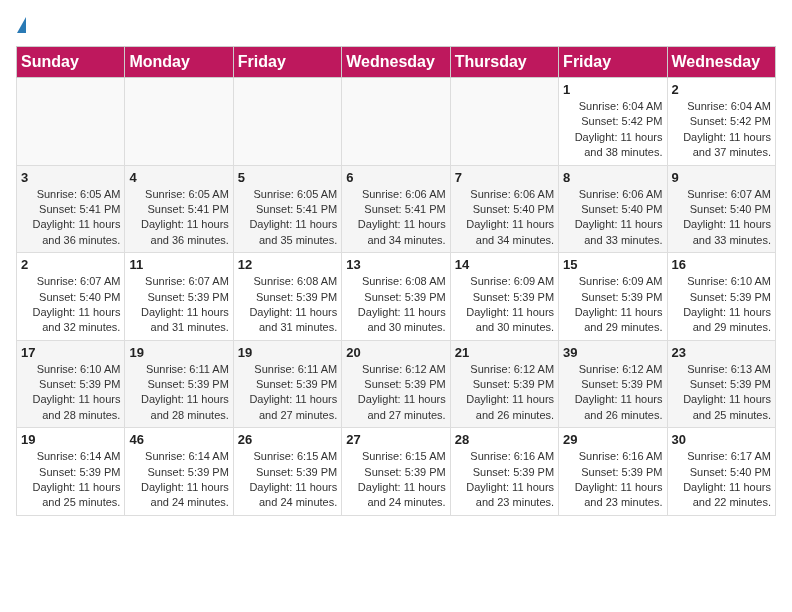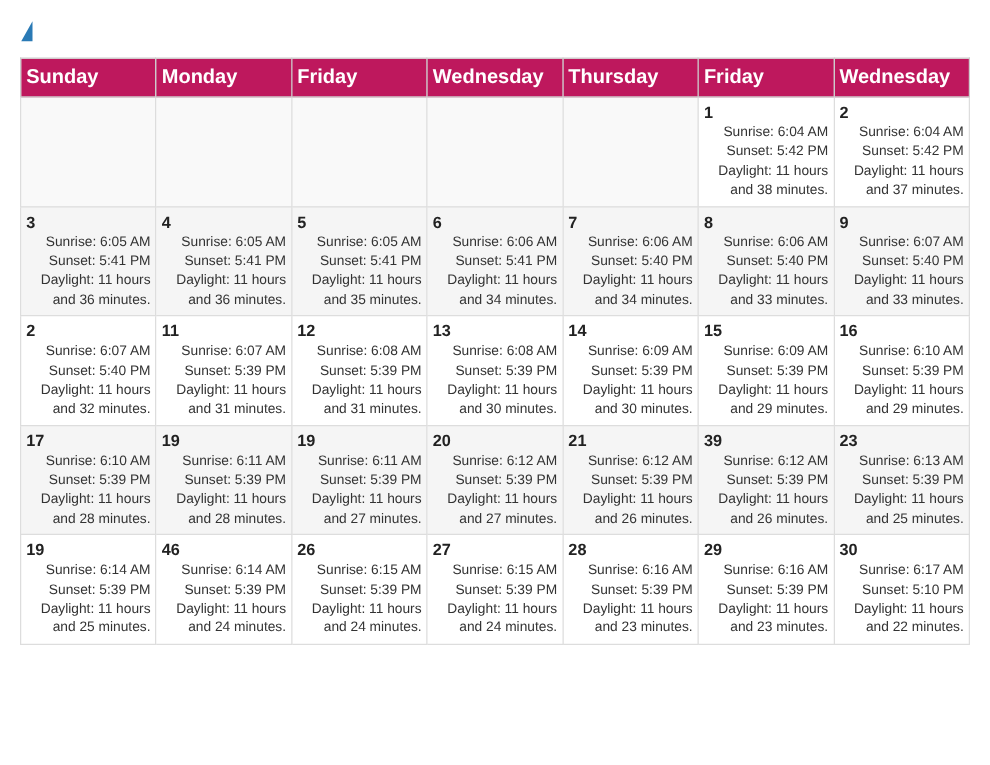--- a/index.html
+++ b/index.html
@@ -340,19 +340,19 @@
         <td>
           <span class="day-num">29</span>
           <div class="day-info" style="white-space: pre-line;">Sunrise: 6:16 AM
 Sunset: 5:39 PM
 Daylight: 11 hours
 and 23 minutes.</div>
         </td>
         <td>
           <span class="day-num">30</span>
           <div class="day-info" style="white-space: pre-line;">Sunrise: 6:17 AM
-Sunset: 5:10 PM
+Sunset: 5:40 PM
 Daylight: 11 hours
 and 22 minutes.</div>
         </td>
       </tr>
     </tbody>
 </table>
 
 </body></html>

